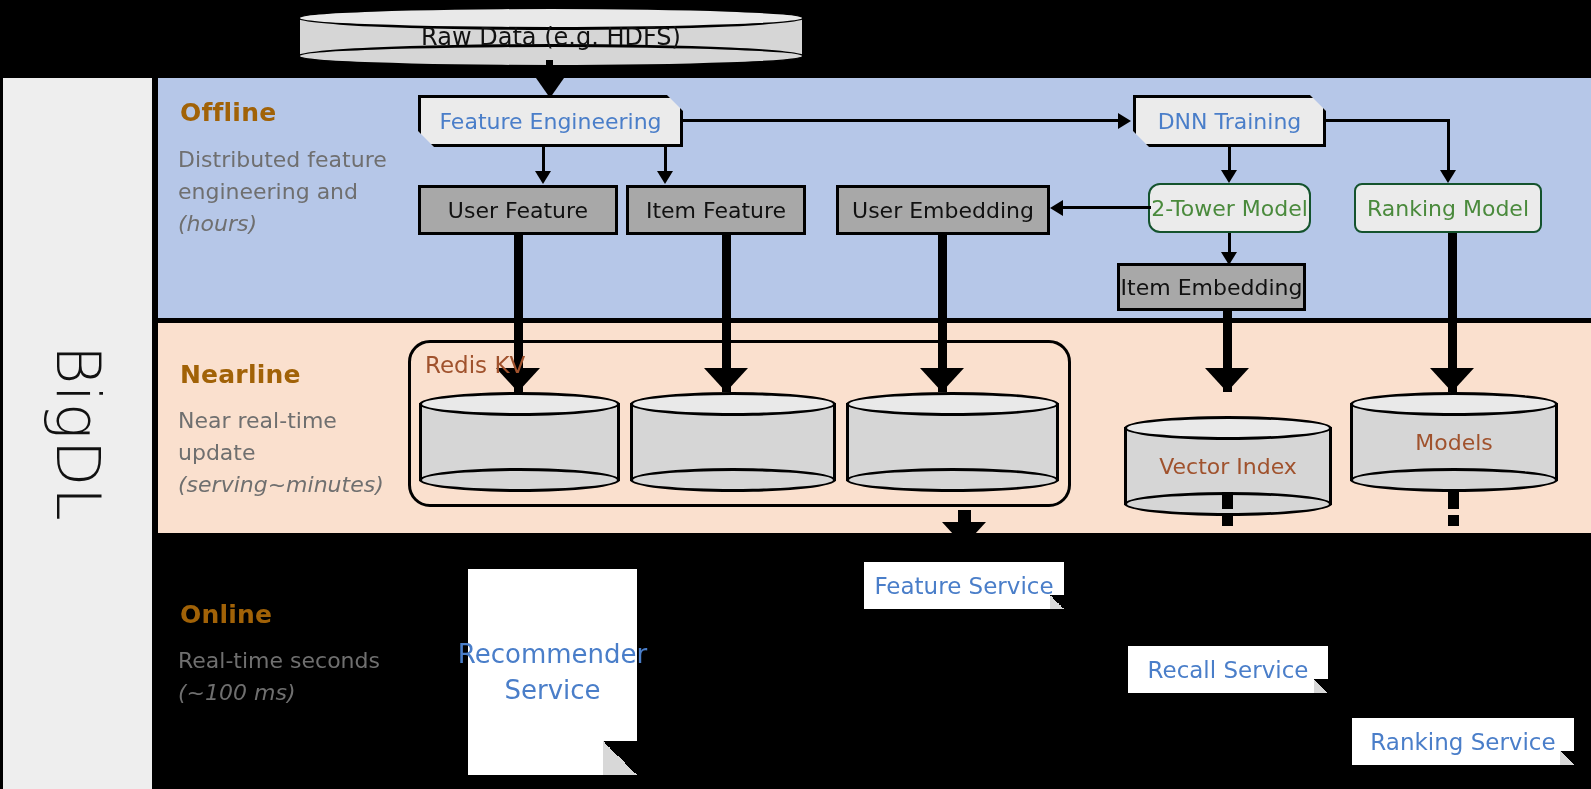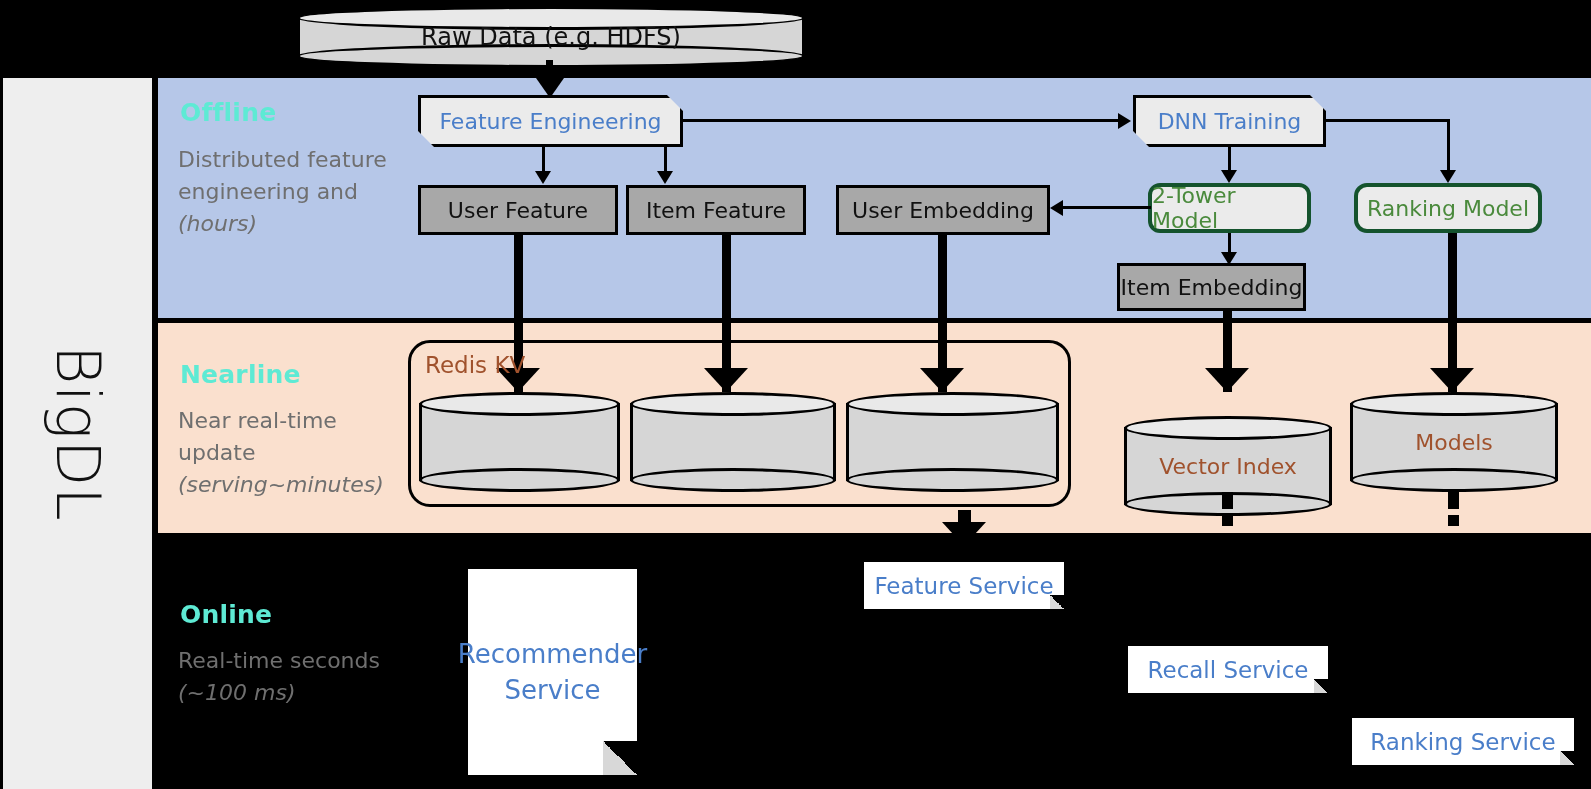--- a/index.html
+++ b/index.html
@@ -16,42 +16,42 @@
   
   #sidebar{position:absolute;left:3px;top:78px;width:149px;height:711px;background:#eeeeee;}
   #sidebar-label{position:absolute;left:0;top:0;width:149px;height:711px;
      display:flex;align-items:center;justify-content:center;}
   #sidebar-label span{
      writing-mode:vertical-rl;
      font-size:60px;color:#111;letter-spacing:1px;
      font-family:"DejaVu Sans",sans-serif;font-weight:300;}
 
   
-  .stage-title{position:absolute;color:#5eead4;font-size:25px;font-weight:600;
+  .stage-title{position:absolute;color:#a16207;font-size:25px;font-weight:600;
      font-family:"DejaVu Sans",sans-serif;letter-spacing:.2px;}
   .stage-desc{position:absolute;color:#6f6f6f;font-size:22px;line-height:32px;
      font-family:"DejaVu Sans",sans-serif;width:220px;}
   .stage-desc i{font-style:italic;text-align:right;}
 
   
   .gray-box{position:absolute;background:#a8a8a8;border:3px solid #000;
      display:flex;align-items:center;justify-content:center;
      color:#111;font-size:22px;font-family:"DejaVu Sans",sans-serif;
      box-sizing:border-box;}
 
   .card-box{position:absolute;background:#ebebeb;border:3px solid #000;
      display:flex;align-items:center;justify-content:center;
      font-size:22px;font-family:"DejaVu Sans",sans-serif;box-sizing:border-box;
      clip-path:polygon(0 0, calc(100% - 16px) 0, 100% 16px, 100% 100%, 16px 100%, 0 calc(100% - 16px));}
   .card-box.blue-text{color:#4a7ec9;}
 
-  .round-box{position:absolute;background:#ebebeb;border:4px solid #14532d;border-radius:12px;
+  .round-box{position:absolute;background:#ebebeb;border:2px solid #14532d;border-radius:12px;
      display:flex;align-items:center;justify-content:center;
      color:#4a8a3c;font-size:22px;font-family:"DejaVu Sans",sans-serif;box-sizing:border-box;}
-  .round-box.sq{border-radius:13px;}
+  .round-box.sq{border-radius:8px;}
 
   
   .note{position:absolute;background:#fff;
      display:flex;align-items:center;justify-content:center;text-align:center;
      color:#4a7ec9;font-size:23px;line-height:30px;
      font-family:"DejaVu Sans",sans-serif;box-sizing:border-box;}
   .note .fold{position:absolute;right:0;bottom:0;width:14px;height:14px;
      background:linear-gradient(225deg,#000 0 50%,#d8d8d8 50% 100%);}
   .note.big{font-size:26px;line-height:36px;}
   .note.big .fold{width:34px;height:34px;}

